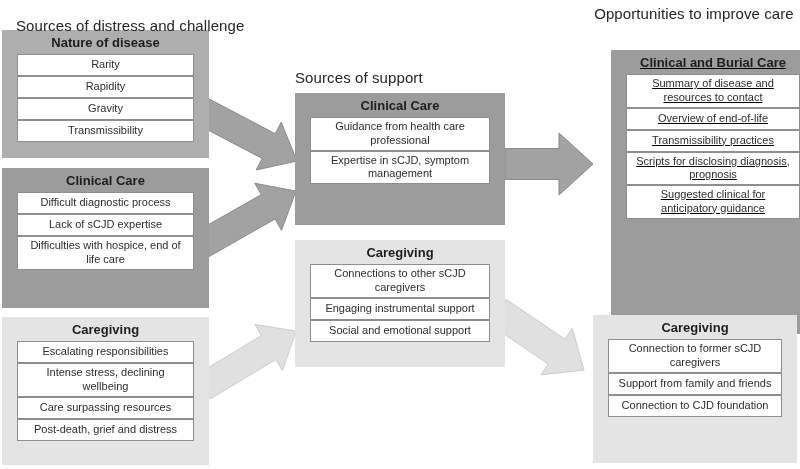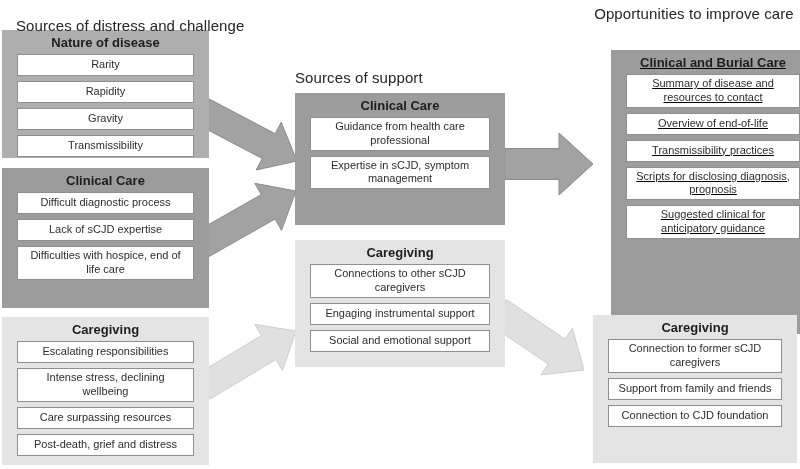--- a/index.html
+++ b/index.html
@@ -13,21 +13,21 @@
   }
   .box{position:absolute;z-index:1;box-sizing:border-box;}
   .tone-medium{background:var(--box-medium);}
   .tone-dark{background:var(--box-dark);}
   .tone-light{background:var(--box-light);}
   .box-header{
     font-weight:bold;text-align:center;font-size:13px;color:#1d1d1d;
     padding:5px 4px 4px;
   }
   .box-items{
-    display:flex;flex-direction:column;gap:5px;padding:0 15px;
+    display:flex;flex-direction:column;padding:0 15px;
   }
   .item{
     background:var(--item-bg);border:1px solid var(--item-border);
     text-align:center;font-size:11px;line-height:1.25;color:#2d2d2d;
     padding:2px 5px;min-height:16px;
     display:flex;align-items:center;justify-content:center;
   }
 </style>
 </head>
 <body>

